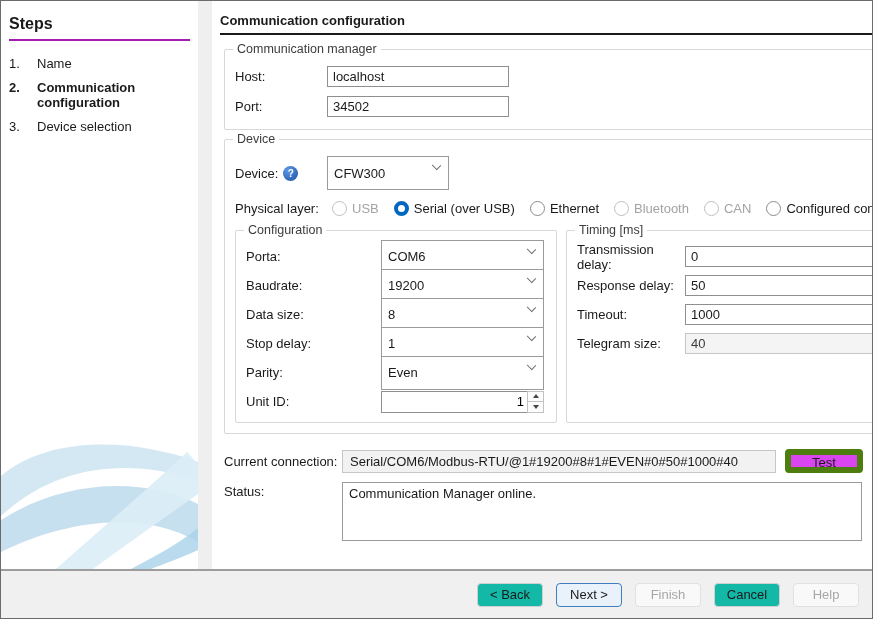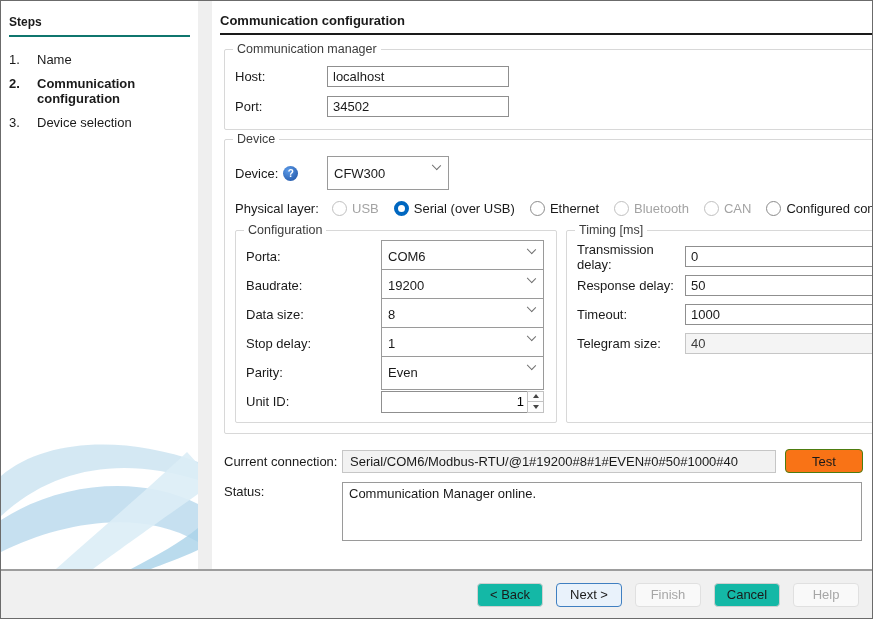--- a/index.html
+++ b/index.html
@@ -37,22 +37,22 @@
     display: flex; align-items: center; justify-content: center;
     font-size: 15px; color: #333; cursor: pointer;
   }
   
   .main-row { flex: 1 1 auto; display: flex; min-height: 0; }
   .sidebar {
     flex: 0 0 197px; background: #fff; position: relative;
     padding: 14px 8px 0 8px; overflow: hidden;
   }
   .steps-heading {
-    font-weight: bold; font-size: 12px;
-    padding-bottom: 6px; border-bottom: 2px solid #0f766e;
+    font-weight: bold; font-size: 16px;
+    padding-bottom: 6px; border-bottom: 2px solid #a21caf;
     margin-bottom: 15px;
   }
   .step-item { display: flex; margin-bottom: 9px; line-height: 15px; }
   .step-num { width: 28px; flex: 0 0 28px; }
   .step-label { width: 125px; }
   .step-item.current { font-weight: bold; }
   .watermark { position: absolute; left: 0; bottom: 0; }
   .gray-strip { flex: 0 0 14px; background: #efefef; }
   .content {
     flex: 1 1 auto; background: #fff;
@@ -149,21 +149,21 @@
   
   .conn-row { display: flex; align-items: center; margin: 15px 4px 9px 4px; }
   .conn-label { flex: 0 0 118px; }
   .conn-field {
     width: 434px; height: 23px; background: #f2f2f2;
     border: 1px solid #c6c6c6; display: flex; align-items: center;
     padding: 0 7px; color: #1a1a1a; white-space: nowrap; overflow: hidden;
   }
   .test-btn {
     margin-left: 9px; width: 78px; height: 24px;
-    background: #f97316; border: 1px solid #4d7c0f; border-radius: 4px;
+    background: #d946ef; border: 6px solid #4d7c0f; border-radius: 4px;
     font-family: "Liberation Sans", sans-serif; font-size: 13px; color: #1a1a1a;
     cursor: pointer;
   }
   .status-row { display: flex; align-items: flex-start; margin: 0 4px; }
   .status-label { flex: 0 0 118px; padding-top: 2px; }
   .status-area {
     width: 520px; height: 59px; border: 1px solid #9a9a9a;
     font-family: "Liberation Sans", sans-serif; font-size: 13px; color: #1a1a1a;
     padding: 3px 6px; resize: none; outline: none; background: #fff;
   }

